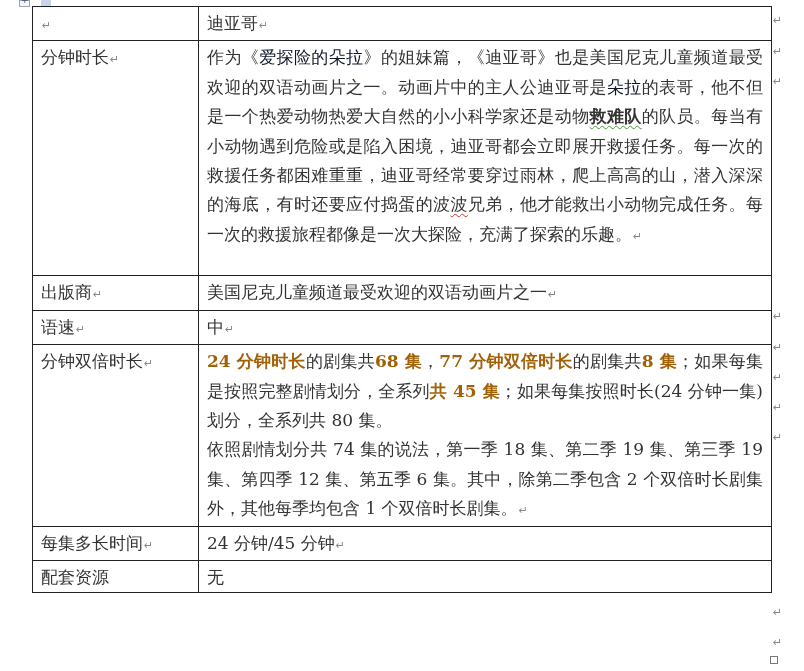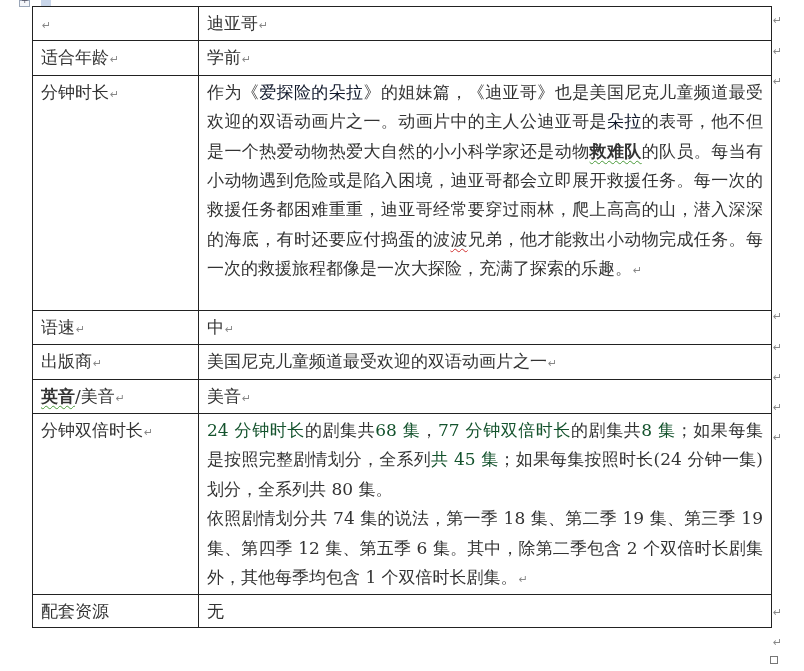--- a/index.html
+++ b/index.html
@@ -7,64 +7,60 @@
          font-family: "DejaVu Serif", "Liberation Serif", serif; color:#333333; }
   .anchor { position:absolute; left:19px; top:0; width:11px; height:7px; border:1px solid #9aa6b8; background:#f4f6fa; box-sizing:border-box; }
   .anchor:after { content:"+"; position:absolute; left:1px; top:-6px; font-size:9px; color:#556; }
   .sel-mark { position:absolute; left:41px; top:0; width:10px; height:6px; background:#c9d6ea; }
   table.doc { position:absolute; left:32px; top:6px; border-collapse:collapse; width:739px; table-layout:fixed; }
   table.doc td { border:1px solid #222; vertical-align:top; padding:2px 8px 0 8px; font-size:17px; line-height:29.4px; }
   table.doc td.k { width:149px; }
   table.doc td.v { width:556px; }
   .pm { color:#888; font-size:11px; font-family:"DejaVu Sans", sans-serif; margin-left:1px; }
   .link { color:#0f172a; }
-  .blue { color:#14532d; }
+  .blue { color:#a16207;font-weight:bold; }
   .wavy-green { text-decoration: underline wavy #4a9a3a; text-decoration-thickness:1px; text-underline-offset:3px;font-weight:bold; }
   .wavy-red { text-decoration: underline wavy #d03030; text-decoration-thickness:1px; text-underline-offset:3px; }
   .rowmark { position:absolute; left:773px; color:#888; font-size:11px; font-family:"DejaVu Sans", sans-serif; }
   .resize { position:absolute; left:770px; top:656px; width:6px; height:6px; border:1px solid #777; background:#fff; }
 </style>
 </head>
 <body>
 
 <div class="anchor"></div>
 <div class="sel-mark"></div>
 
 <table class="doc">
   <tbody>
       <tr style="height:31px">
     <td class="k"><span></span><span class="pm">↵</span></td>
     <td class="v"><span>迪亚哥</span><span class="pm">↵</span></td>
   </tr>
-  <tr style="height:30px">
-    <td class="k"><span>适合年龄</span><span class="pm">↵</span></td>
-    <td class="v"><span>学前</span><span class="pm">↵</span></td>
-  </tr>
   <tr style="height:235px">
     <td class="k"><span>分钟时长</span><span class="pm">↵</span></td>
     <td class="v" style="text-align:justify"><span>作为《</span><span class="link">爱探险的朵拉</span><span>》的姐妹篇，《迪亚哥》也是美国尼克儿童频道最受欢迎的双语动画片之一。动画片中的主人公迪亚哥是</span><span class="link">朵拉</span><span>的表哥，他不但是一个热爱动物热爱大自然的小小科学家还是动物</span><span class="wavy-green">救难队</span><span>的队员。每当有小动物遇到危险或是陷入困境，迪亚哥都会立即展开救援任务。每一次的救援任务都困难重重，迪亚哥经常要穿过雨林，爬上高高的山，潜入深深的海底，有时还要应付捣蛋的波</span><span class="wavy-red">波</span><span>兄弟，他才能救出小动物完成任务。每一次的救援旅程都像是一次大探险，充满了探索的乐趣。</span><span class="pm">↵</span></td>
-  </tr>
-  <tr style="height:30px">
-    <td class="k"><span>语速</span><span class="pm">↵</span></td>
-    <td class="v"><span>中</span><span class="pm">↵</span></td>
   </tr>
   <tr style="height:30px">
     <td class="k"><span>出版商</span><span class="pm">↵</span></td>
     <td class="v"><span>美国尼克儿童频道最受欢迎的双语动画片之一</span><span class="pm">↵</span></td>
   </tr>
   <tr style="height:30px">
-    <td class="k"><span class="wavy-green">英音</span><span>/美音</span><span class="pm">↵</span></td>
-    <td class="v"><span>美音</span><span class="pm">↵</span></td>
+    <td class="k"><span>语速</span><span class="pm">↵</span></td>
+    <td class="v"><span>中</span><span class="pm">↵</span></td>
   </tr>
   <tr style="height:175px">
     <td class="k"><span>分钟双倍时长</span><span class="pm">↵</span></td>
     <td class="v" style="text-align:justify">
       <div><span class="blue">24 分钟时长</span><span>的剧集共</span><span class="blue">68 集</span><span>，</span><span class="blue">77 分钟双倍时长</span><span>的剧集共</span><span class="blue">8 集</span><span>；如果每集是按照完整剧情划分，全系列</span><span class="blue">共 45 集</span><span>；如果每集按照时长(24 分钟一集)划分，全系列共 80 集。</span></div>
       <div><span>依照剧情划分共 74 集的说法，第一季 18 集、第二季 19 集、第三季 19 集、第四季 12 集、第五季 6 集。其中，除第二季包含 2 个双倍时长剧集外，其他每季均包含 1 个双倍时长剧集。</span><span class="pm">↵</span></div>
     </td>
+  </tr>
+  <tr style="height:30px">
+    <td class="k"><span>每集多长时间</span><span class="pm">↵</span></td>
+    <td class="v"><span>24 分钟/45 分钟</span><span class="pm">↵</span></td>
   </tr>
   <tr style="height:29px">
     <td class="k"><span>配套资源</span></td>
     <td class="v"><span>无</span></td>
   </tr>
 </tbody>
   </table>
 
 <span class="rowmark" style="top:14px">↵</span>
 <span class="rowmark" style="top:45px">↵</span>

